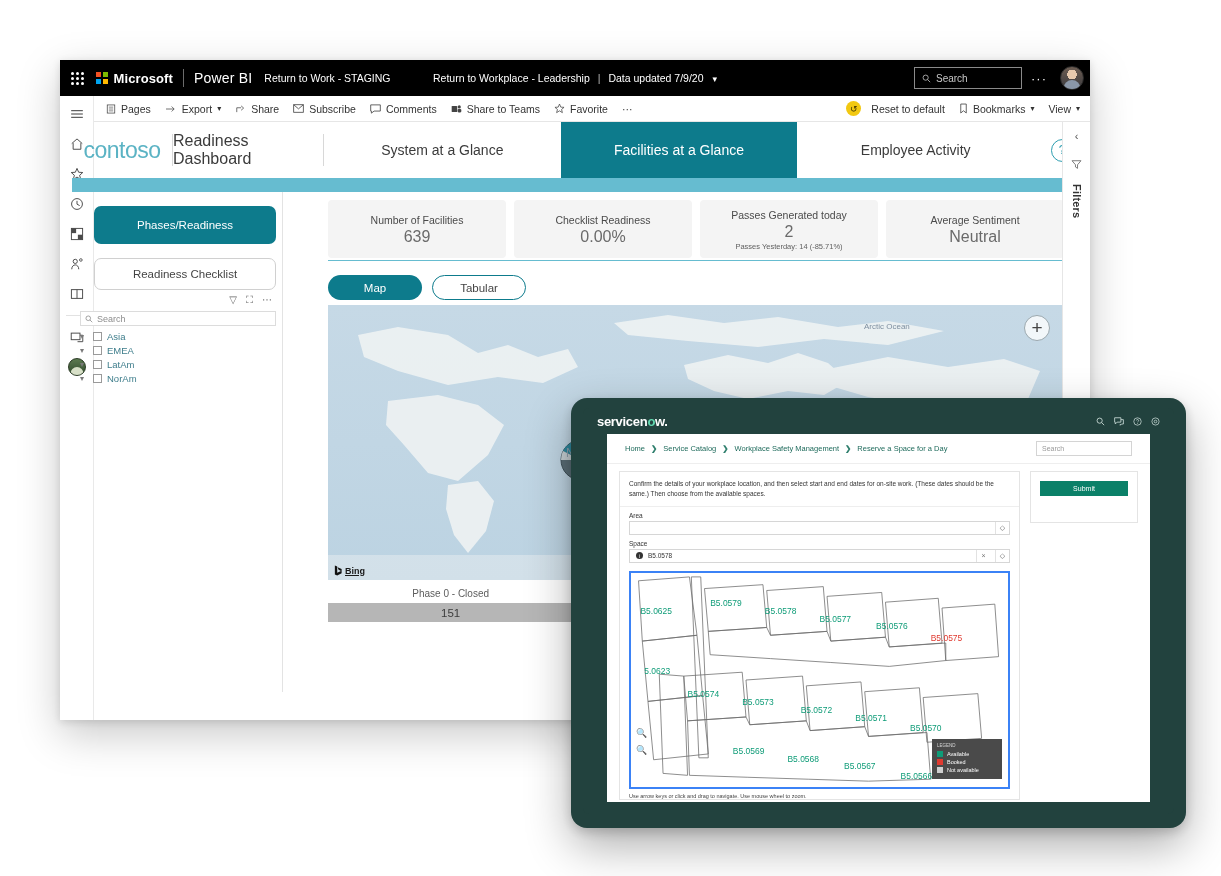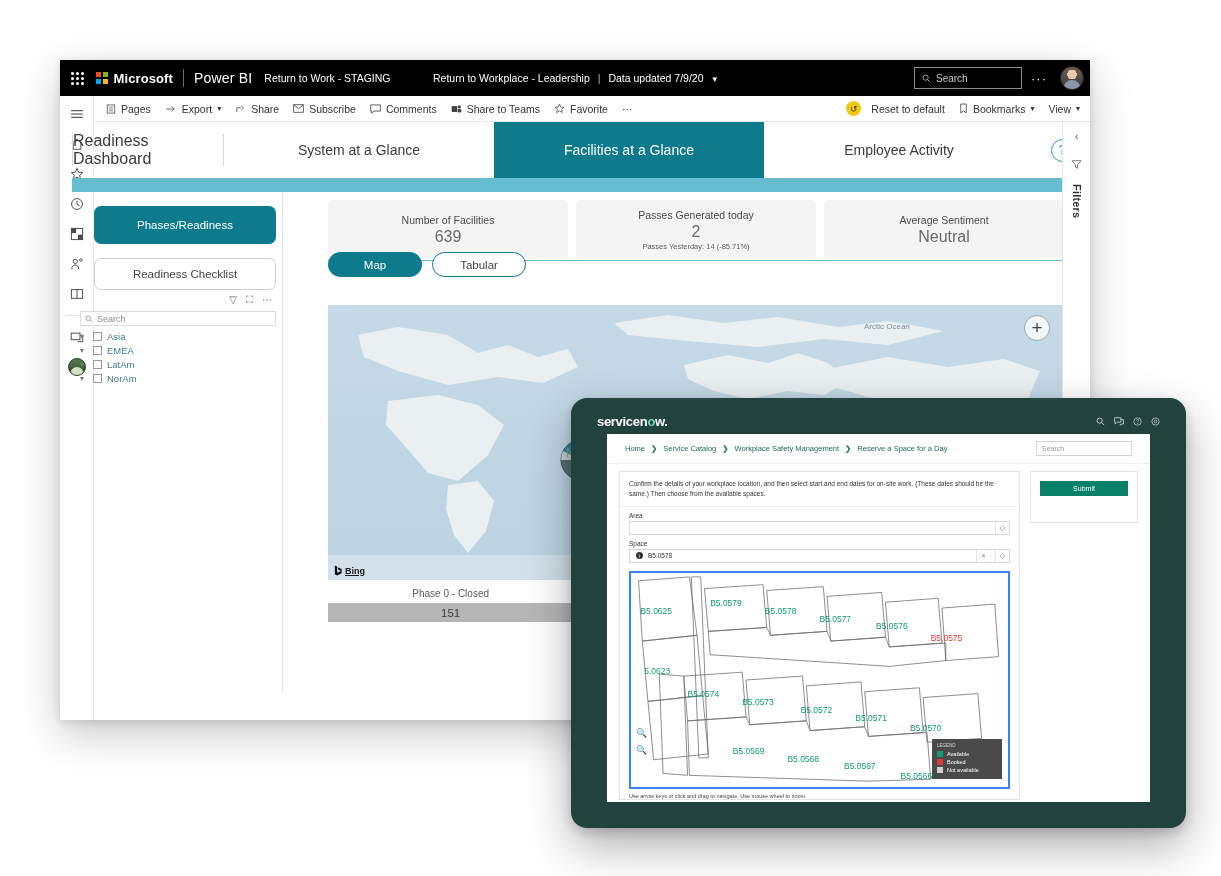--- a/index.html
+++ b/index.html
@@ -156,21 +156,21 @@
     margin-top: 5px; height: 15px; border: 1px solid #dcdcdc; background: #fff;
     display: flex; align-items: center; gap: 4px; padding: 0 4px; color: #8d8d8d; font-size: 9px;
   }
   .slicer-list { margin-top: 3px; }
   .slicer-item { display: flex; align-items: center; gap: 5px; font-size: 9.5px; color: #3f7e8c; padding: 1.5px 0; }
   .sl-chev { color: #7a7a7a; font-size: 8px; width: 8px; }
   .sl-box { width: 9px; height: 9px; border: 1px solid #9a9a9a; background: #fff; }
   .vrule { position: absolute; left: 222px; top: 132px; bottom: 28px; width: 1px; background: #e3e3e3; }
 
   
-  .toggle-row { position: absolute; left: 268px; top: 192px; display: flex; gap: 10px; }
+  .toggle-row { position: absolute; left: 268px; top: 215px; display: flex; gap: 10px; }
   .tg {
     width: 94px; height: 25px; border-radius: 13px; display: flex;
     align-items: center; justify-content: center; font-size: 11.5px; cursor: pointer;
   }
   .tg.on { background: #0d7b8c; color: #fff; }
   .tg.off { background: #fff; border: 1px solid #0d7b8c; color: #444; }
   .hairline { position: absolute; left: 268px; right: 26px; top: 200px; height: 1px; background: #66bcd0; }
 
   
   .map-box {
@@ -420,38 +420,43 @@
             <rect x="1.4" y="2" width="10" height="7.5" fill="none" stroke="#4a4a4a" stroke-width="1.1"></rect>
             <path d="M11.4 4.4h3.2v7.4h-6" fill="none" stroke="#4a4a4a" stroke-width="1.1"></path>
           </svg>
       </div>
       <div class="rail-ico">
           <div class="rail-avatar"></div>
         </div>
     </div>
 
     <div class="report-head">
+      <div class="contoso">contoso</div>
       <div class="head-div"></div>
       <div class="head-title">Readiness Dashboard</div>
       <div class="head-div"></div>
       <div class="nav-tab">System at a Glance</div>
       <div class="nav-tab active">Facilities at a Glance</div>
       <div class="nav-tab">Employee Activity</div>
       <div class="help-circle">
           <span>?</span>
         </div>
     </div>
     <div class="teal-strip"></div>
 
     <div class="vrule"></div>
 
     <div class="kpi-row">
       <div class="kpi">
         <div class="kpi-title">Number of Facilities</div>
         <div class="kpi-value">639</div>
+      </div>
+      <div class="kpi">
+        <div class="kpi-title">Checklist Readiness</div>
+        <div class="kpi-value">0.00%</div>
       </div>
       <div class="kpi">
         <div class="kpi-title">Passes Generated today</div>
         <div class="kpi-value">2</div>
         <div class="kpi-sub">Passes Yesterday: 14 (-85.71%)</div>
       </div>
       <div class="kpi">
         <div class="kpi-title">Average Sentiment</div>
         <div class="kpi-value">Neutral</div>
       </div>

